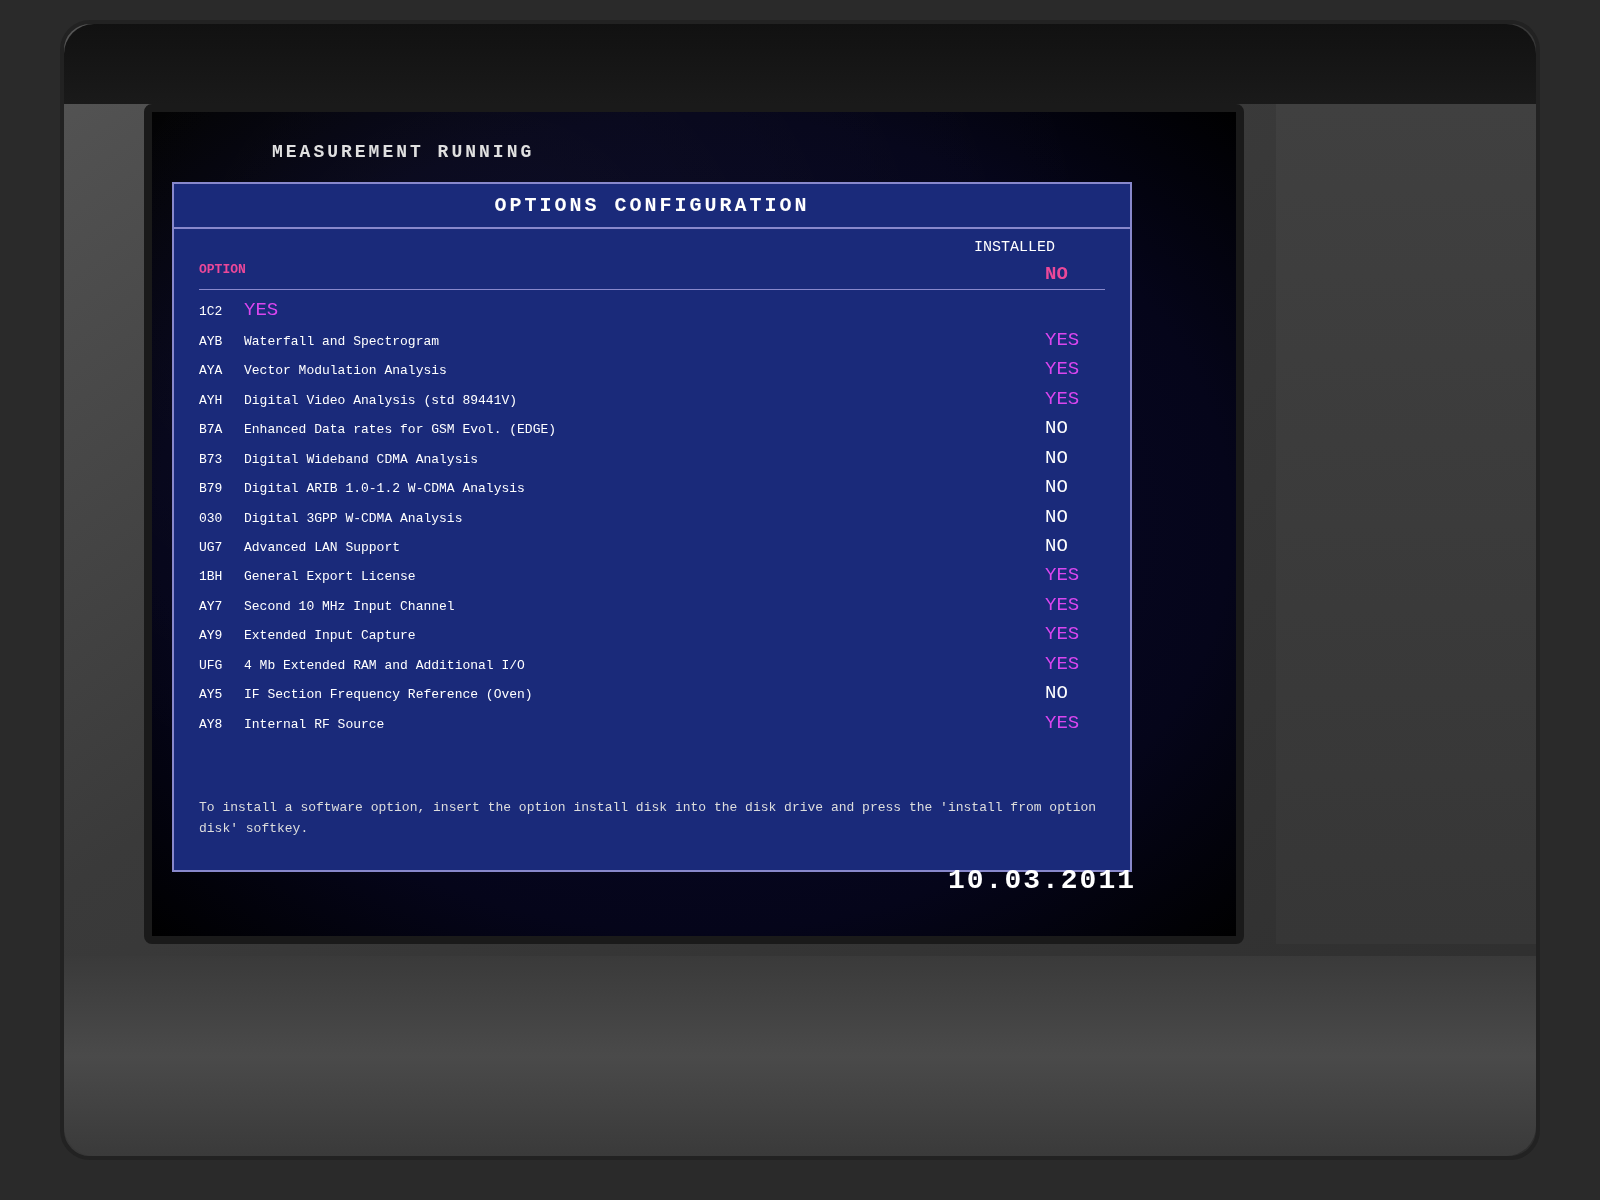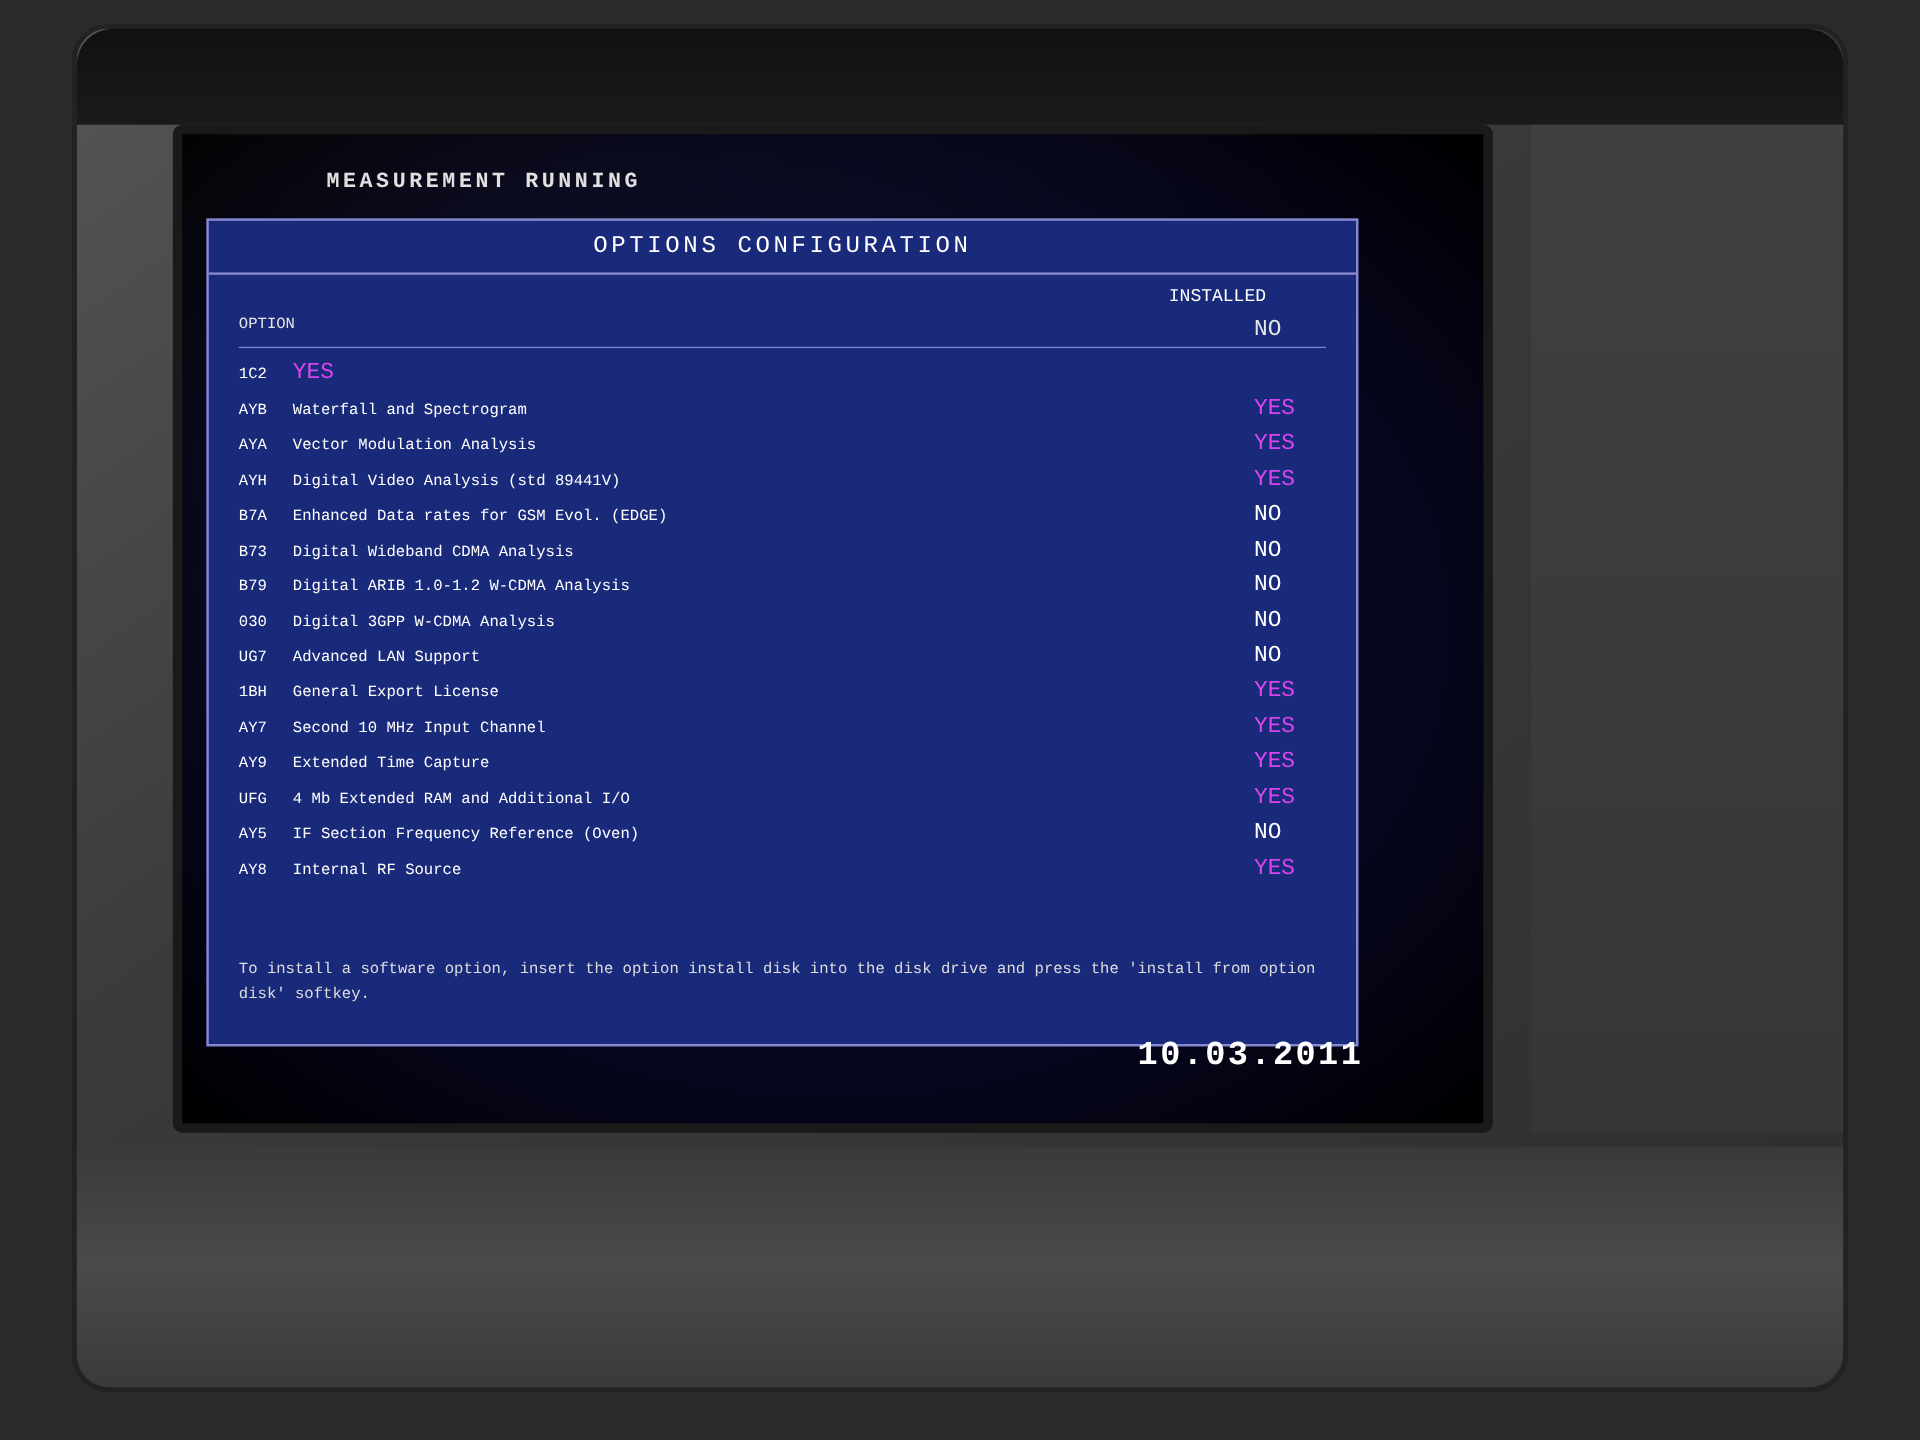--- a/index.html
+++ b/index.html
@@ -76,21 +76,21 @@
       width: 960px;
       height: 690px;
       background: #1a2a7a;
       border: 2px solid #8888cc;
     }
 
     .config-title {
       text-align: center;
       color: #ffffff;
       font-size: 20px;
-      font-weight: normal;
+      font-weight: bold;
       letter-spacing: 3px;
       padding: 10px 0;
       border-bottom: 2px solid #8888cc;
     }
 
     .config-content {
       padding: 10px 25px;
     }
 
     .header-row {
@@ -184,24 +184,25 @@
       top: 0;
       left: 0;
       width: 100%;
       height: 100%;
       background: radial-gradient(ellipse at 30% 20%, rgba(255,255,255,0.03) 0%, transparent 60%);
       pointer-events: none;
     }
 
     .no-option-row {
       display: flex;
-      color: #e5e5e5;
+      color: #ec4899;
       font-size: 14px;
       line-height: 1.55;
       padding-left: 0px;
+      font-weight: bold;
     }
   </style>
 </head>
 <body>
 
 <div class="monitor-outer">
   <div class="monitor-top"></div>
 
   <div class="screen">
     <div class="screen-inner">
@@ -274,21 +275,21 @@
                 <span class="option-desc">General Export License</span>
                 <span class="option-status status-yes">YES</span>
               </div>
               <div class="option-row">
                 <span class="option-code">AY7</span>
                 <span class="option-desc">Second 10 MHz Input Channel</span>
                 <span class="option-status status-yes">YES</span>
               </div>
               <div class="option-row">
                 <span class="option-code">AY9</span>
-                <span class="option-desc">Extended Time Capture</span>
+                <span class="option-desc">Extended Input Capture</span>
                 <span class="option-status status-yes">YES</span>
               </div>
               <div class="option-row">
                 <span class="option-code">UFG</span>
                 <span class="option-desc">4 Mb Extended RAM and Additional I/O</span>
                 <span class="option-status status-yes">YES</span>
               </div>
               <div class="option-row">
                 <span class="option-code">AY5</span>
                 <span class="option-desc">IF Section Frequency Reference (Oven)</span>

